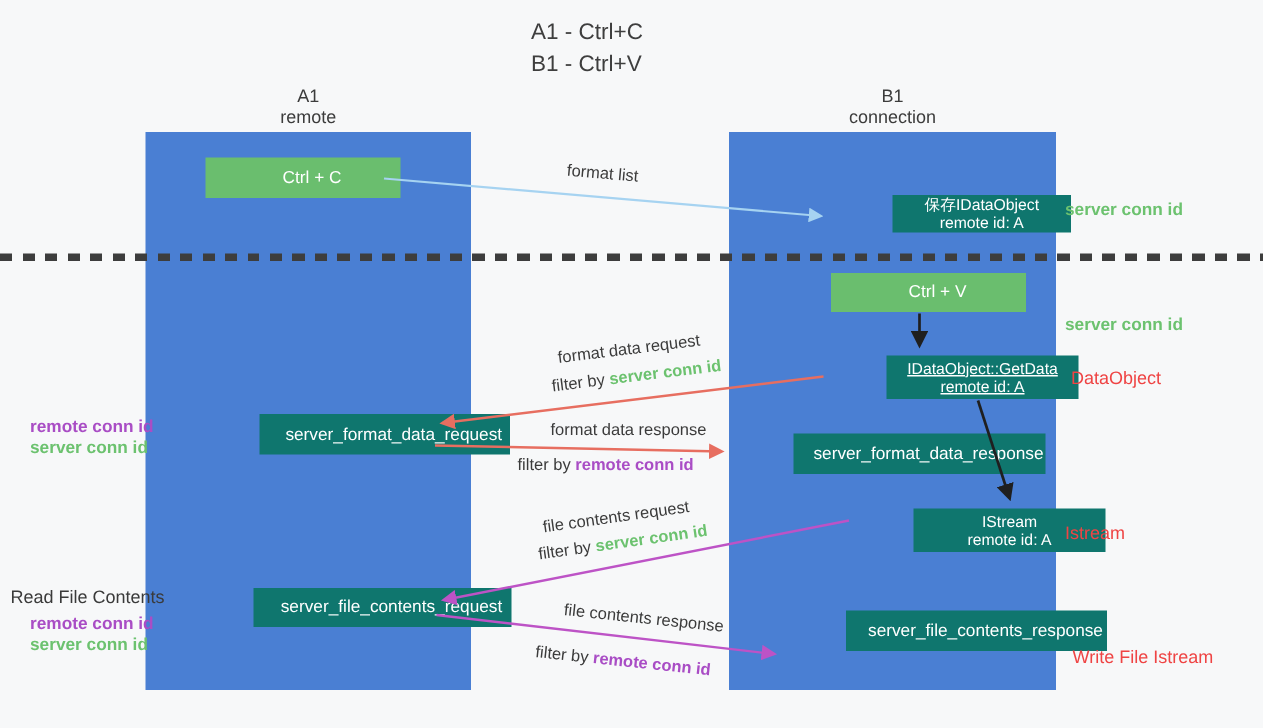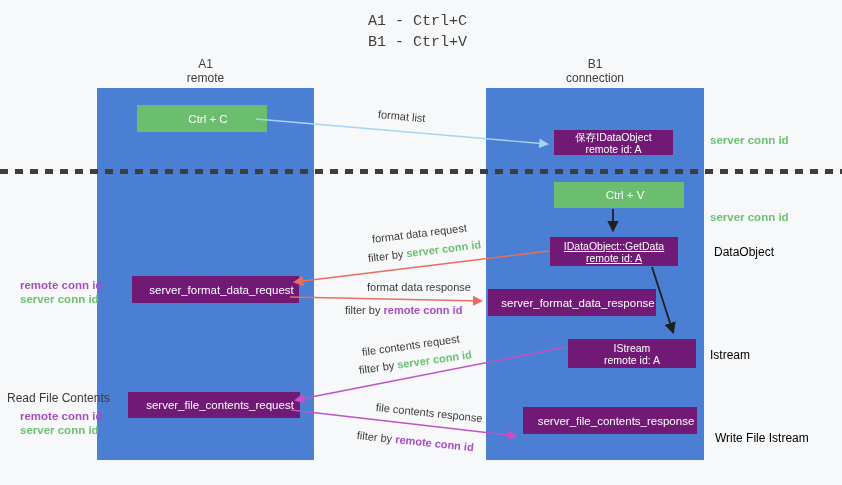--- a/index.html
+++ b/index.html
@@ -5,24 +5,23 @@
   html,body{margin:0;padding:0;}
   body{
     font-family:"Liberation Sans", sans-serif;
     background:#f7f8f9;
     width:842px;height:485px;
     position:relative;overflow:hidden;
   }
   .stage{position:absolute;inset:0;width:842px;height:485px;}
 
   .title{
-    position:absolute;left:368px;top:11px;
+    position:absolute;left:354px;top:11px;
     font-size:15px;line-height:21px;color:#3e3e3e;
     white-space:pre;
-    font-family:Liberation Mono, monospace;
   }
 
   .col-header{
     position:absolute;top:57px;text-align:center;
     font-size:12px;line-height:14px;color:#3c3c3c;
   }
   .col-header.left{left:97px;width:217px;}
   .col-header.right{left:486px;width:218px;}
 
   .column{
@@ -37,21 +36,21 @@
     background:repeating-linear-gradient(90deg,#3d3d3d 0 8px,transparent 8px 15px);
     z-index:5;
   }
 
   .node{
     position:absolute;z-index:4;
     display:flex;flex-direction:column;align-items:center;justify-content:center;
     color:#ffffff;text-align:center;
   }
   .node.green{background:#6abe6e;font-size:11.5px;}
-  .node.orange{background:#701a75;}
+  .node.orange{background:#0f766e;margin-left:41px;}
   .node .l1,.node .l2{line-height:12px;font-size:10.5px;}
   .node.single{font-size:11.5px;padding-left:12px;}
 
   .n-ctrl-c{left:137px;top:105px;width:118px;height:27px;}
   .n-save-obj{left:554px;top:130px;width:119px;height:25px;}
   .n-ctrl-v{left:554px;top:182px;width:118px;height:26px;}
   .n-getdata{left:550px;top:237px;width:128px;height:29px;text-decoration:underline;}
   .n-fmt-req{left:132px;top:276px;width:155px;height:27px;}
   .n-fmt-resp{left:488px;top:289px;width:156px;height:27px;}
   .n-istream{left:568px;top:339px;width:128px;height:29px;}
@@ -62,21 +61,21 @@
 
   .edge-label{
     position:absolute;z-index:7;
     font-size:11px;color:#3b3b3b;white-space:nowrap;
     transform-origin:left center;
   }
   .edge-label .green{color:#6cc26f;font-weight:bold;}
   .edge-label .purple{color:#a94dc5;font-weight:bold;}
 
   .side-label{
-    position:absolute;z-index:7;font-size:12px;color:#000000;white-space:nowrap;
+    position:absolute;z-index:7;font-size:12px;color:#ef4444;white-space:nowrap;
   }
   .side-label.green{color:#6cc26f;font-weight:bold;font-size:11.5px;}
   .side-label.dark{color:#3a3a3a;}
   .label-stack{position:absolute;z-index:7;font-size:11.5px;line-height:14px;white-space:nowrap;}
   .label-stack .remote{color:#a94dc5;font-weight:bold;}
   .label-stack .server{color:#6cc26f;font-weight:bold;}
 </style>
 </head>
 <body>
 

